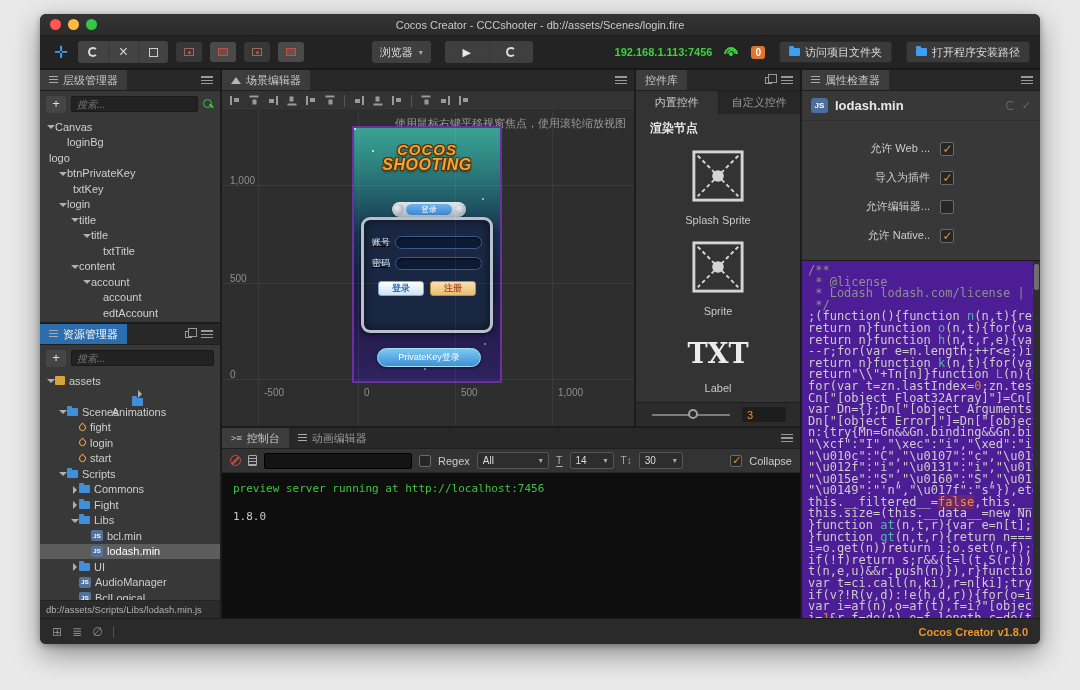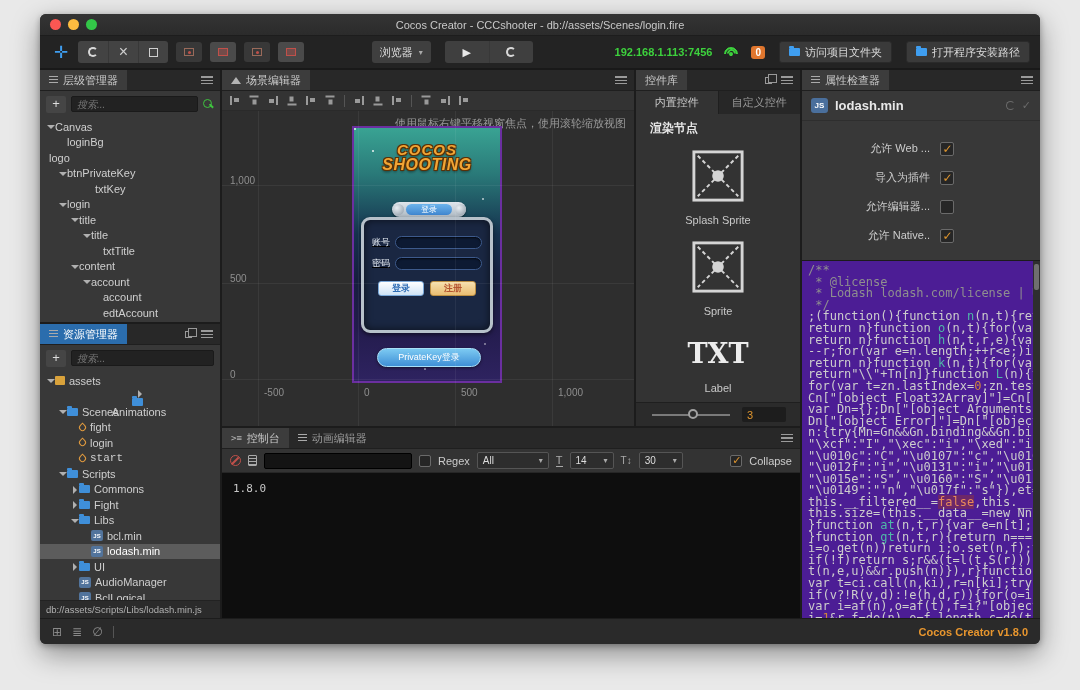--- a/index.html
+++ b/index.html
@@ -282,21 +282,21 @@
               <span class="tlabel">loginBg</span>
             </div>
             <div class="trow" style="">
               <span class="arr none"></span>
               <span class="tlabel">logo</span>
             </div>
             <div class="trow" style="padding-left: 18px;">
               <span class="arr down"></span>
               <span class="tlabel">btnPrivateKey</span>
             </div>
-            <div class="trow" style="padding-left: 46px; align-items: center;">
+            <div class="trow" style="padding-left: 24px; align-items: center;">
               <span class="arr none"></span>
               <span class="tlabel">txtKey</span>
             </div>
             <div class="trow" style="padding-left: 18px;">
               <span class="arr down"></span>
               <span class="tlabel">login</span>
             </div>
             <div class="trow" style="padding-left: 30px;">
               <span class="arr down"></span>
               <span class="tlabel">title</span>
@@ -372,21 +372,21 @@
               </span>
               <span class="tlabel">fight</span>
             </div>
             <div class="trow" style="padding-left: 30px;">
               <span class="arr none"></span>
               <span class="fic">
                 <span class="ic-fire"></span>
               </span>
               <span class="tlabel">login</span>
             </div>
-            <div class="trow" style="padding-left: 30px; font-family: Liberation Mono, monospace;">
+            <div class="trow" style="padding-left: 30px;">
               <span class="arr none"></span>
               <span class="fic">
                 <span class="ic-fire"></span>
               </span>
               <span class="tlabel">start</span>
             </div>
             <div class="trow" style="padding-left: 18px;">
               <span class="arr down"></span>
               <span class="fic">
                 <span class="ic-fd"></span>
@@ -607,20 +607,21 @@
           <span class="tico2">T↕</span>
           <div class="csel" style="width:44px;">
             <span>30</span>
               <span class="caret">▾</span>
           </div>
           <div class="tb-spacer"></div>
           <span class="cb on"></span>
           <span class="clabel">Collapse</span>
         </div>
         <div class="cout" id="console-out">
+            <div class="cline green">preview server running at http://localhost:7456</div>
             <div class="cline white">1.8.0</div>
           </div>
       </div>
     </div>
 
     <div class="panel inspector">
       <div class="tabbar">
         <div class="tab">
           <span class="ic-list"></span>
           <span>属性检查器</span>

